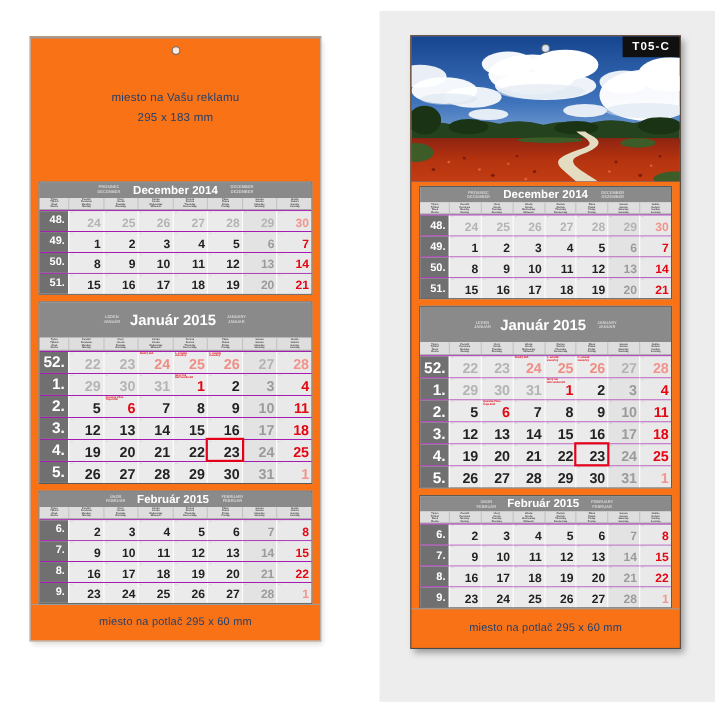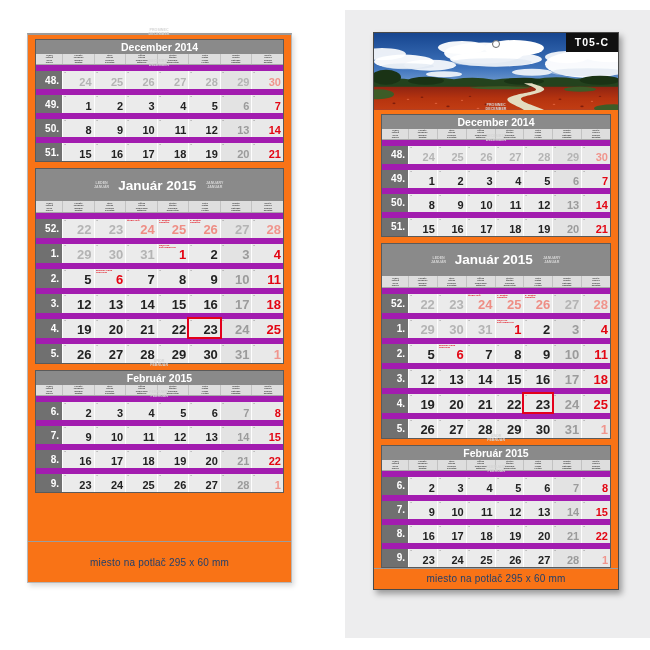--- a/index.html
+++ b/index.html
@@ -25,42 +25,42 @@
   .ad-line{color:#24406b;font-size:10.5px;letter-spacing:.2px;}
   .photo-area{position:relative;height:153px;overflow:hidden;background:#2a5aa8;}
   .photo-area svg{display:block;width:100%;height:100%;}
   .badge{position:absolute;top:0;right:0;background:#101010;color:#fff;
          font-size:10.5px;font-weight:bold;letter-spacing:1px;padding:3px 9px 4px;z-index:6;}
 
   
   .months-host{flex:1;display:flex;flex-direction:column;gap:6px;padding:4px 7px 0;}
   .month{border:1px solid #5a5a5a;background:#ebebeb;display:flex;flex-direction:column;}
   .m-header{background:#8a8a8a;display:flex;align-items:center;justify-content:center;gap:2px;}
-  .m-small .m-header{height:14px;flex-direction:column;}
+  .m-small .m-header{height:14px;}
   .m-large .m-header{height:32px;}
   .m-title{color:#fff;font-weight:bold;white-space:nowrap;}
   .m-small .m-title{font-size:10.5px;}
   .m-large .m-title{font-size:13.5px;}
   .m-side{color:#d4d4d4;font-weight:bold;font-size:7px;line-height:1.1;white-space:pre-line;
           text-align:center;transform:scale(.52);}
   .m-row{display:grid;grid-template-columns:26px repeat(7,1fr);}
   .m-dayhead{background:#dedede;border-bottom:1px solid #a8a8a8;}
   .m-small .m-dayhead{height:10px;}
   .m-large .m-dayhead{height:11px;}
   .dh{display:flex;align-items:center;justify-content:center;overflow:hidden;border-left:1px solid #c2c2c2;}
   .dh:first-child{border-left:none;}
   .dh-t{font-size:6px;line-height:1.05;font-weight:bold;color:#3a3a3a;white-space:pre-line;
         text-align:center;transform:scale(.36);}
-  .wk-row{border-top:6px solid #a21caf;}
+  .wk-row{border-top:1px solid #a21caf;}
   .m-small .wk-row{height:18px;}
   .m-large .wk-row{height:19px;}
   .wk-num{background:#707070;color:#fff;font-weight:bold;display:flex;align-items:center;
           justify-content:flex-end;padding-right:3px;}
   .m-small .wk-num{font-size:10px;}
-  .m-large .wk-num{font-size:10px;}
+  .m-large .wk-num{font-size:14px;}
   .cell{position:relative;background:#ebebeb;border-left:1px solid #fdfdfd;overflow:visible;}
   .cell.c-sat{background:#e3e3e3;}
   .cell.c-sun{background:#e9e9e9;}
   .num{position:absolute;right:2px;bottom:1px;font-weight:bold;color:#222;}
   .m-small .num{font-size:11px;}
   .m-large .num{font-size:13px;}
   .t-sat .num{color:#9b9b9b;}
   .t-sun .num{color:#e30613;}
   .t-out .num{color:#b4b4b4;}
   .t-outsun .num{color:#f0958d;}
@@ -77,20 +77,25 @@
                 justify-content:center;color:#24406b;font-size:10px;letter-spacing:.2px;}
 </style>
 </head>
 <body>
 
 <div id="stage">
 
   <div class="backdrop"></div>
 
   <div class="sheet" id="sheet-left">
+    <div class="ad-area">
+      <span class="hole"></span>
+      <div class="ad-line">miesto na Vašu reklamu</div>
+      <div class="ad-line">295 x 183 mm</div>
+    </div>
     <div class="months-host">
         <div class="month m-small">
           <div class="m-header">
             <div class="m-side">PROSINEC
 DECEMBER</div>
             <div class="m-title">December 2014</div>
             <div class="m-side">DECEMBER
 DEZEMBER</div>
           </div>
           <div class="m-row m-dayhead">

